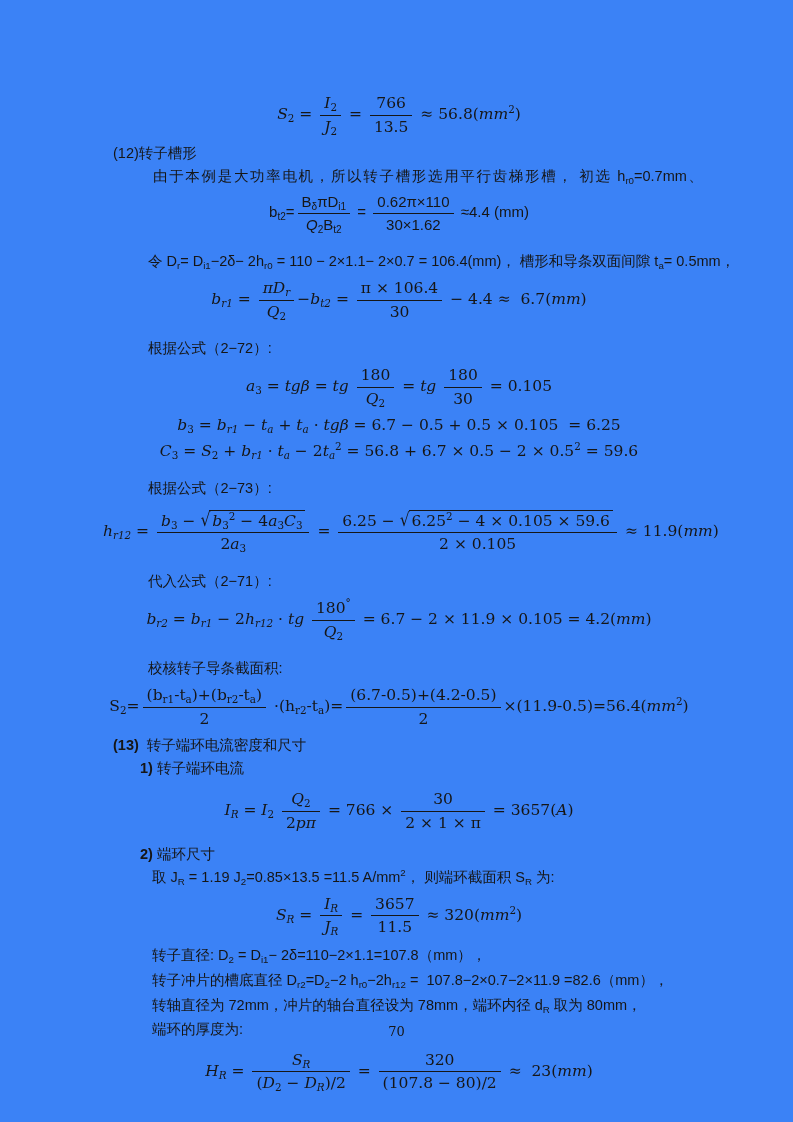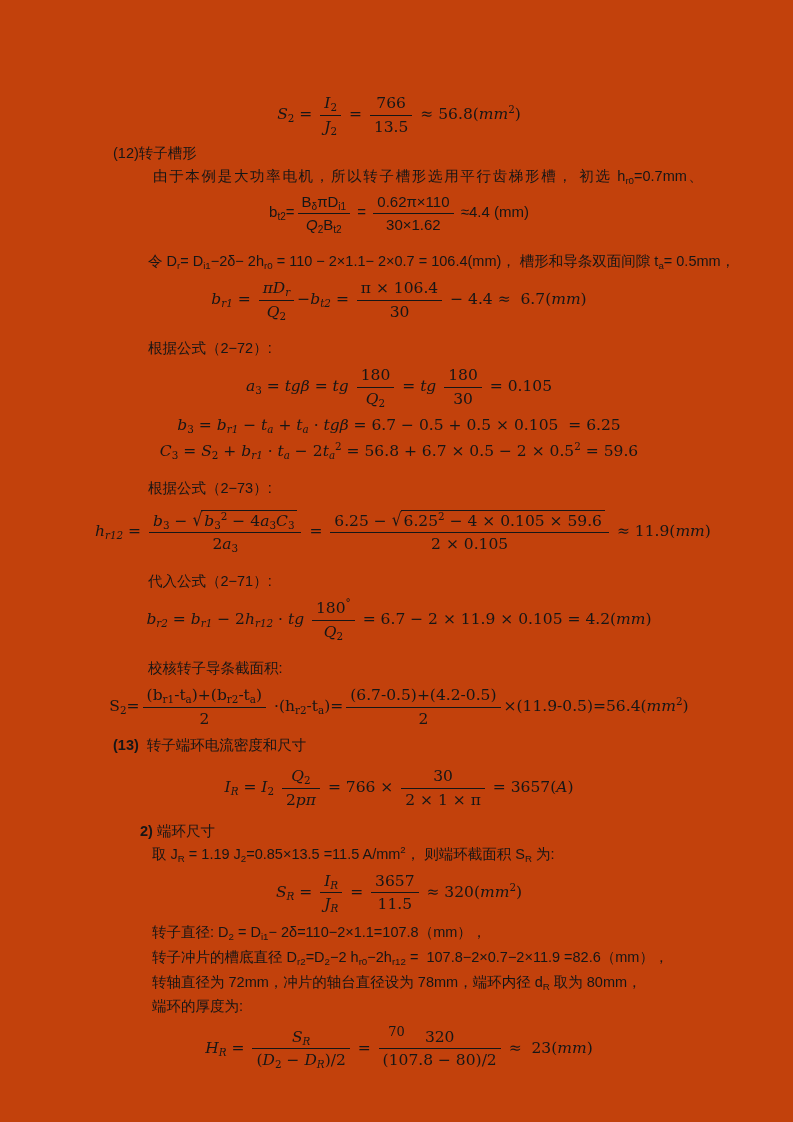--- a/index.html
+++ b/index.html
@@ -1,28 +1,28 @@
 <!DOCTYPE html>
 <html><head>
 <meta charset="utf-8">
 <style>
   html,body{margin:0;padding:0;background:#ffffff;}
   body{width:793px;height:1122px;overflow:hidden;}
   .page{position:relative;box-sizing:border-box;width:793px;height:1122px;
-        padding:88px 90px 0 95px;color:#161616;background:#c2410c;}
+        padding:88px 90px 0 95px;color:#161616;background:#3b82f6;}
   
   .line{white-space:pre;font-family:"Liberation Sans","DejaVu Sans",sans-serif;
         font-size:14.5px;line-height:23px;}
   .lh25{line-height:25px;}
   
   .formula{white-space:pre;text-align:center;
            font-family:"DejaVu Serif","Liberation Serif",serif;
            font-size:15.5px;line-height:1.3;margin:6px 0;}
   .formula.sans{font-family:"Liberation Sans","DejaVu Sans",sans-serif;font-size:15px;}
-  .fbig{margin:10px 0;}
+  .fbig{margin:10px 8px;}
   .mt{margin-top:11px;}
   .mts{margin-top:5px;}
   .it{font-style:italic;}
   .b{font-weight:700;}
   sub,sup{font-size:67%;line-height:0;}
   sub{vertical-align:-0.28em;}
   sup{vertical-align:0.6em;}
   
   .frac{display:inline-block;vertical-align:middle;text-align:center;
         margin:0 3px;line-height:1.2;}
@@ -58,20 +58,21 @@
       <div class="line formula"><span class="it">a</span><sub>3</sub><span> = </span><span class="it">tgβ</span><span> = </span><span class="it">tg</span><span> </span><span class="frac"><span class="num"><span>180</span></span><span class="den"><span class="it">Q</span><sub>2</sub></span></span><span> = </span><span class="it">tg</span><span> </span><span class="frac"><span class="num"><span>180</span></span><span class="den"><span>30</span></span></span><span> = 0.105</span></div>
       <div class="line formula"><span class="it">b</span><sub>3</sub><span> = </span><span class="it">b</span><sub class="it">r1</sub><span> − </span><span class="it">t</span><sub class="it">a</sub><span> + </span><span class="it">t</span><sub class="it">a</sub><span> · </span><span class="it">tgβ</span><span> = 6.7 − 0.5 + 0.5 × 0.105  = 6.25</span></div>
       <div class="line formula"><span class="it">C</span><sub>3</sub><span> = </span><span class="it">S</span><sub>2</sub><span> + </span><span class="it">b</span><sub class="it">r1</sub><span> · </span><span class="it">t</span><sub class="it">a</sub><span> − 2</span><span class="it">t</span><sub class="it">a</sub><sup>2</sup><span> = 56.8 + 6.7 × 0.5 − 2 × 0.5</span><sup>2</sup><span> = 59.6</span></div>
       <div class="line ind-2"><span>根据公式（2−73）:</span></div>
       <div class="line formula fbig"><span class="it">h</span><sub class="it">r12</sub><span> = </span><span class="frac"><span class="num"><span class="it">b</span><sub>3</sub><span> − </span><span class="sqrt"><span class="rsign">√</span><span class="rad"><span class="it">b</span><sub>3</sub><sup>2</sup><span> − 4</span><span class="it">a</span><sub>3</sub><span class="it">C</span><sub>3</sub></span></span></span><span class="den"><span>2</span><span class="it">a</span><sub>3</sub></span></span><span> = </span><span class="frac"><span class="num"><span>6.25 − </span><span class="sqrt"><span class="rsign">√</span><span class="rad"><span>6.25</span><sup>2</sup><span> − 4 × 0.105 × 59.6</span></span></span></span><span class="den"><span>2 × 0.105</span></span></span><span> ≈ 11.9(</span><span class="it">mm</span><span>)</span></div>
       <div class="line ind-2"><span>代入公式（2−71）:</span></div>
       <div class="line formula"><span class="it">b</span><sub class="it">r2</sub><span> = </span><span class="it">b</span><sub class="it">r1</sub><span> − 2</span><span class="it">h</span><sub class="it">r12</sub><span> · </span><span class="it">tg</span><span> </span><span class="frac"><span class="num"><span>180</span><sup>°</sup></span><span class="den"><span class="it">Q</span><sub>2</sub></span></span><span> = 6.7 − 2 × 11.9 × 0.105 = 4.2(</span><span class="it">mm</span><span>)</span></div>
       <div class="line ind-2"><span>校核转子导条截面积:</span></div>
       <div class="line formula"><span>S</span><sub>2</sub><span>=</span><span class="frac"><span class="num"><span>(b</span><sub>r1</sub><span>-t</span><sub>a</sub><span>)+(b</span><sub>r2</sub><span>-t</span><sub>a</sub><span>)</span></span><span class="den"><span>2</span></span></span><span> ·(h</span><sub>r2</sub><span>-t</span><sub>a</sub><span>)=</span><span class="frac"><span class="num"><span>(6.7-0.5)+(4.2-0.5)</span></span><span class="den"><span>2</span></span></span><span>×(11.9-0.5)=56.4(</span><span class="it">mm</span><sup>2</sup><span>)</span></div>
       <div class="line ind-1"><span class="b">(13)</span><span>  转子端环电流密度和尺寸</span></div>
+      <div class="line ind-num"><span class="b">1)</span><span> 转子端环电流</span></div>
       <div class="line formula fbig"><span class="it">I</span><sub class="it">R</sub><span> = </span><span class="it">I</span><sub>2</sub><span> </span><span class="frac"><span class="num"><span class="it">Q</span><sub>2</sub></span><span class="den"><span>2</span><span class="it">pπ</span></span></span><span> = 766 × </span><span class="frac"><span class="num"><span>30</span></span><span class="den"><span>2 × 1 × π</span></span></span><span> = 3657(</span><span class="it">A</span><span>)</span></div>
       <div class="line ind-num"><span class="b">2)</span><span> 端环尺寸</span></div>
       <div class="line ind-3"><span>取 J</span><sub>R</sub><span> = 1.19 J</span><sub>2</sub><span>=0.85×13.5 =11.5 A/mm</span><sup>2</sup><span>， 则端环截面积 S</span><sub>R</sub><span> 为:</span></div>
       <div class="line formula"><span class="it">S</span><sub class="it">R</sub><span> = </span><span class="frac"><span class="num"><span class="it">I</span><sub class="it">R</sub></span><span class="den"><span class="it">J</span><sub class="it">R</sub></span></span><span> = </span><span class="frac"><span class="num"><span>3657</span></span><span class="den"><span>11.5</span></span></span><span> ≈ 320(</span><span class="it">mm</span><sup>2</sup><span>)</span></div>
       <div class="line ind-3 lh25 mts"><span>转子直径: D</span><sub>2</sub><span> = D</span><sub>i1</sub><span>− 2δ=110−2×1.1=107.8（mm），</span></div>
       <div class="line ind-3 lh25"><span>转子冲片的槽底直径 D</span><sub>r2</sub><span>=D</span><sub>2</sub><span>−2 h</span><sub>r0</sub><span>−2h</span><sub>r12</sub><span> =  107.8−2×0.7−2×11.9 =82.6（mm），</span></div>
       <div class="line ind-3 lh25"><span>转轴直径为 72mm，冲片的轴台直径设为 78mm，端环内径 d</span><sub>R</sub><span> 取为 80mm，</span></div>
       <div class="line ind-3"><span>端环的厚度为:</span></div>
       <div class="line formula fbig"><span class="it">H</span><sub class="it">R</sub><span> = </span><span class="frac"><span class="num"><span class="it">S</span><sub class="it">R</sub></span><span class="den"><span>(</span><span class="it">D</span><sub>2</sub><span> − </span><span class="it">D</span><sub class="it">R</sub><span>)/2</span></span></span><span> = </span><span class="frac"><span class="num"><span>320</span></span><span class="den"><span>(107.8 − 80)/2</span></span></span><span> ≈  23(</span><span class="it">mm</span><span>)</span></div>
     </div>

